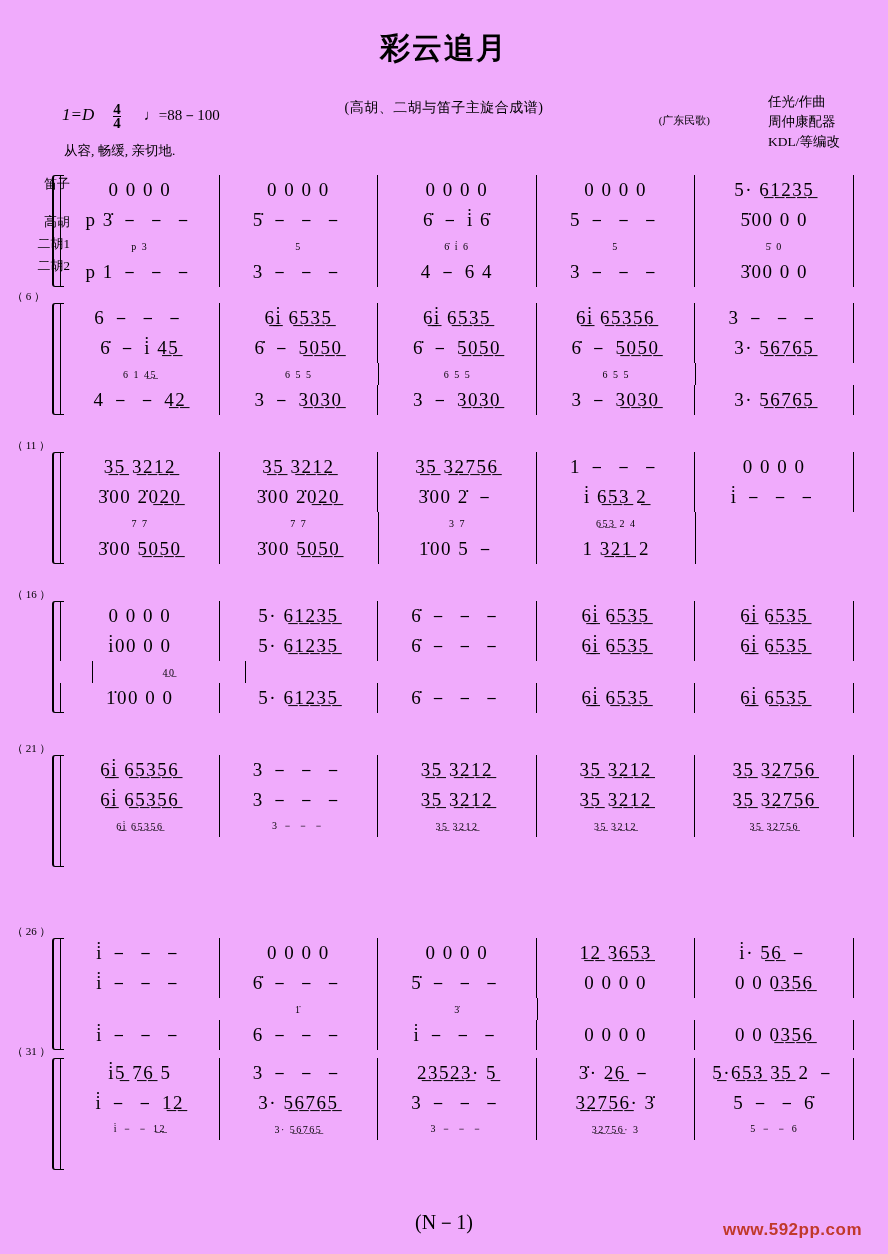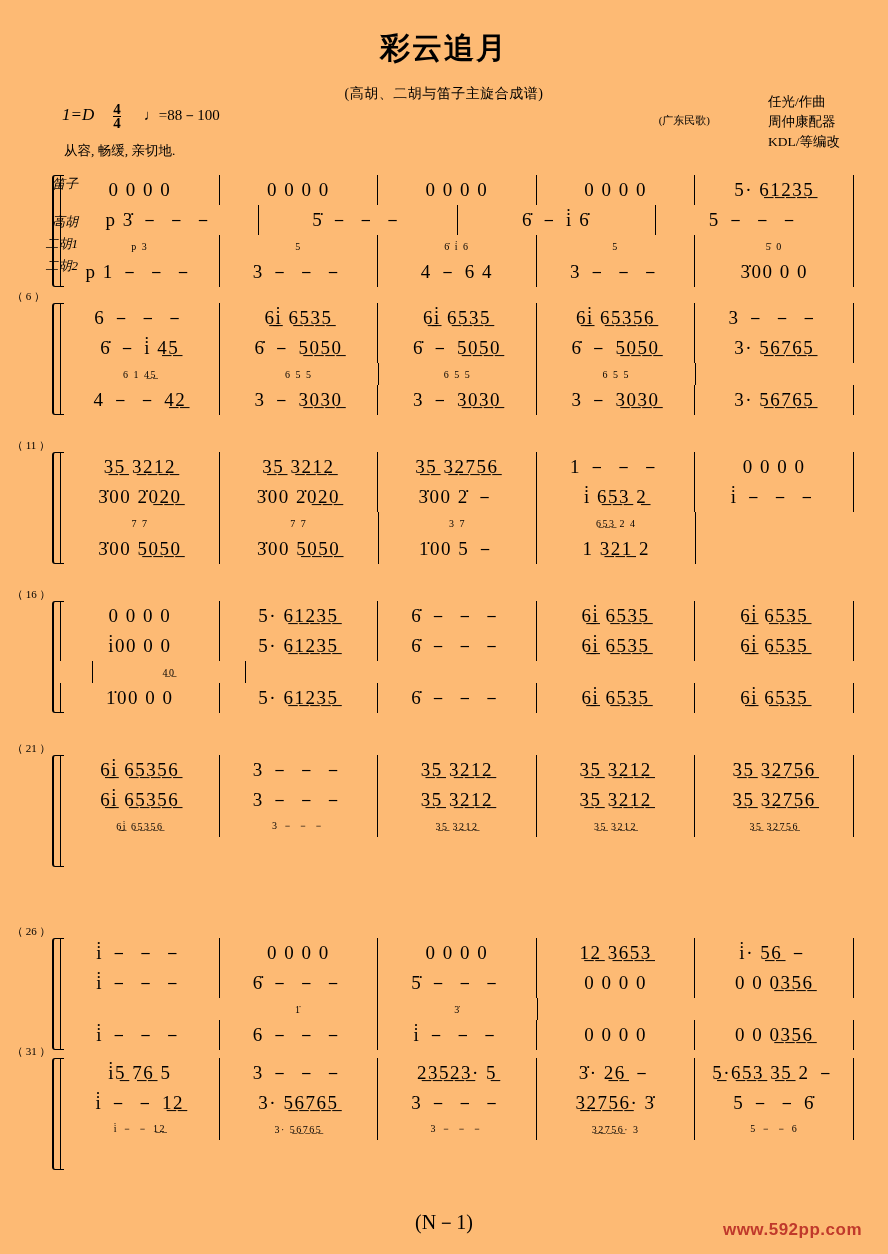--- a/index.html
+++ b/index.html
@@ -9,35 +9,35 @@
   }
   body {
     font-family: "Liberation Serif", serif;
     color: #000;
   }
   .page {
     position: relative;
     width: 888px;
     height: 1254px;
     margin: 0 auto;
-    background: #fdba74;
+    background: #f0abfc;
     overflow: hidden;
   }
   .title {
     text-align: center;
     font-size: 30px;
     font-weight: bold;
     letter-spacing: 2px;
     padding-top: 28px;
     font-family: "Liberation Serif", serif;
   }
   .subtitle {
     text-align: center;
     font-size: 14px;
-    margin-top: 16px;
+    margin-top: 30px;
     letter-spacing: 0.5px;
   }
   .credits {
     position: absolute;
     right: 48px;
     top: 92px;
     text-align: left;
     font-size: 13.5px;
     line-height: 20px;
   }
@@ -82,21 +82,21 @@
 
   
   .inst-labels {
     position: absolute;
     left: 18px;
     top: 175px;
     font-size: 13px;
     line-height: 1;
     width: 60px;
   }
-  .inst-labels div { position: absolute; right: 0; white-space: nowrap; font-style: italic; }
+  .inst-labels div { position: absolute; right: 8px; white-space: nowrap; }
   .i0 { top: 2px; }
   .i1 { top: 40px; margin-left: 19px; }
   .i2 { top: 62px; }
   .i3 { top: 84px; }
 
   
   .system {
     position: absolute;
     left: 60px;
     right: 34px;
@@ -222,20 +222,23 @@
           </div>
           <div class="bar">
             <span class="notes">5̇  －  －  －</span>
           </div>
           <div class="bar">
             <span class="notes">6̇  －  i̇  6̇</span>
           </div>
           <div class="bar">
             <span class="notes">5  －  －  －</span>
           </div>
+          <div class="bar">
+            <span class="notes">5̇00  0  0</span>
+          </div>
         </div>
         <div class="staff-row" style="height: 22px;">
           <div class="bar">
             <span class="notes small">p 3</span>
           </div>
           <div class="bar">
             <span class="notes small">5</span>
           </div>
           <div class="bar">
             <span class="notes small">6̇   i̇  6</span>

